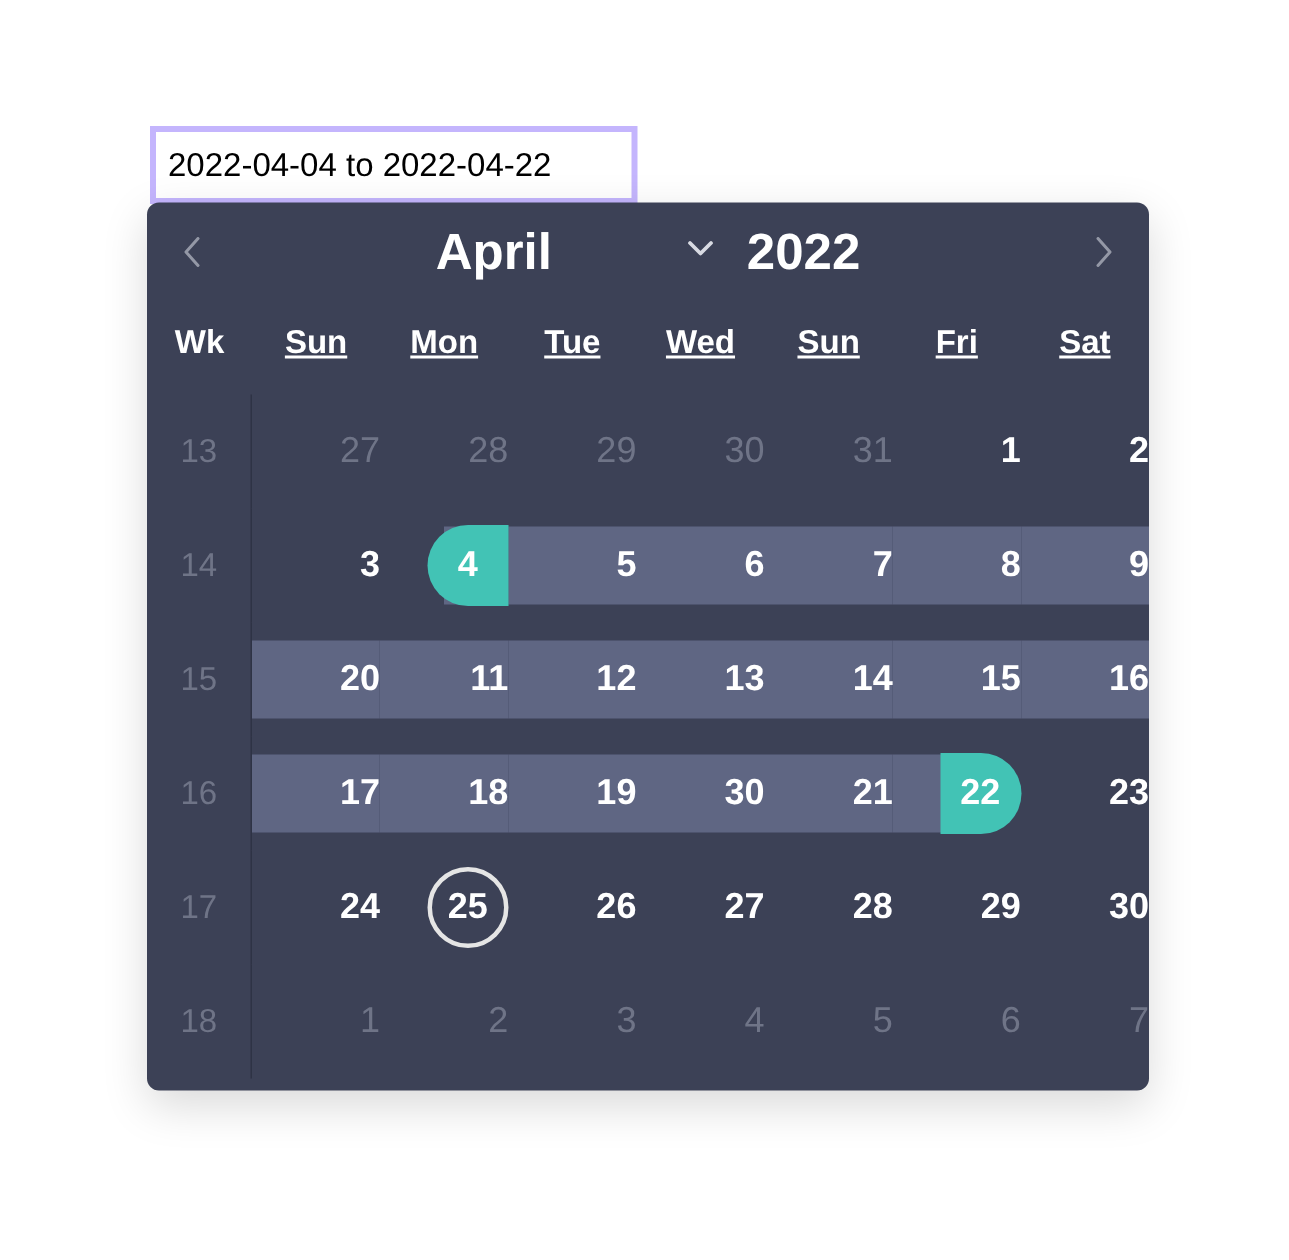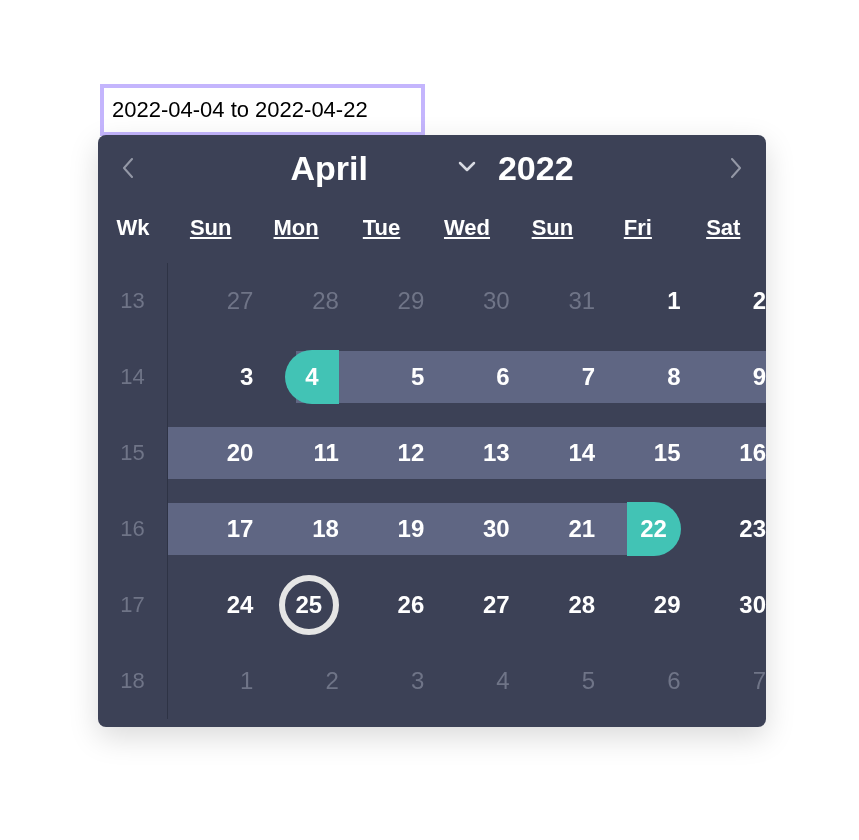--- a/index.html
+++ b/index.html
@@ -175,21 +175,21 @@
     align-items: center;
     justify-content: center;
     font-weight: 700;
   }
   .day.range-start .pill { border-top-left-radius: 28px; border-bottom-left-radius: 28px; }
   .day.range-end   .pill { border-top-right-radius: 28px; border-bottom-right-radius: 28px; }
 
   .day.today .pill {
     width: 48px;
     height: 48px;
-    border: 6px solid #e5e5e5;
+    border: 3px solid #e5e5e5;
     border-radius: 50%;
     display: flex;
     align-items: center;
     justify-content: center;
   }
 
   
   .cal { padding-bottom: 8px; }
 </style>
 </head>

